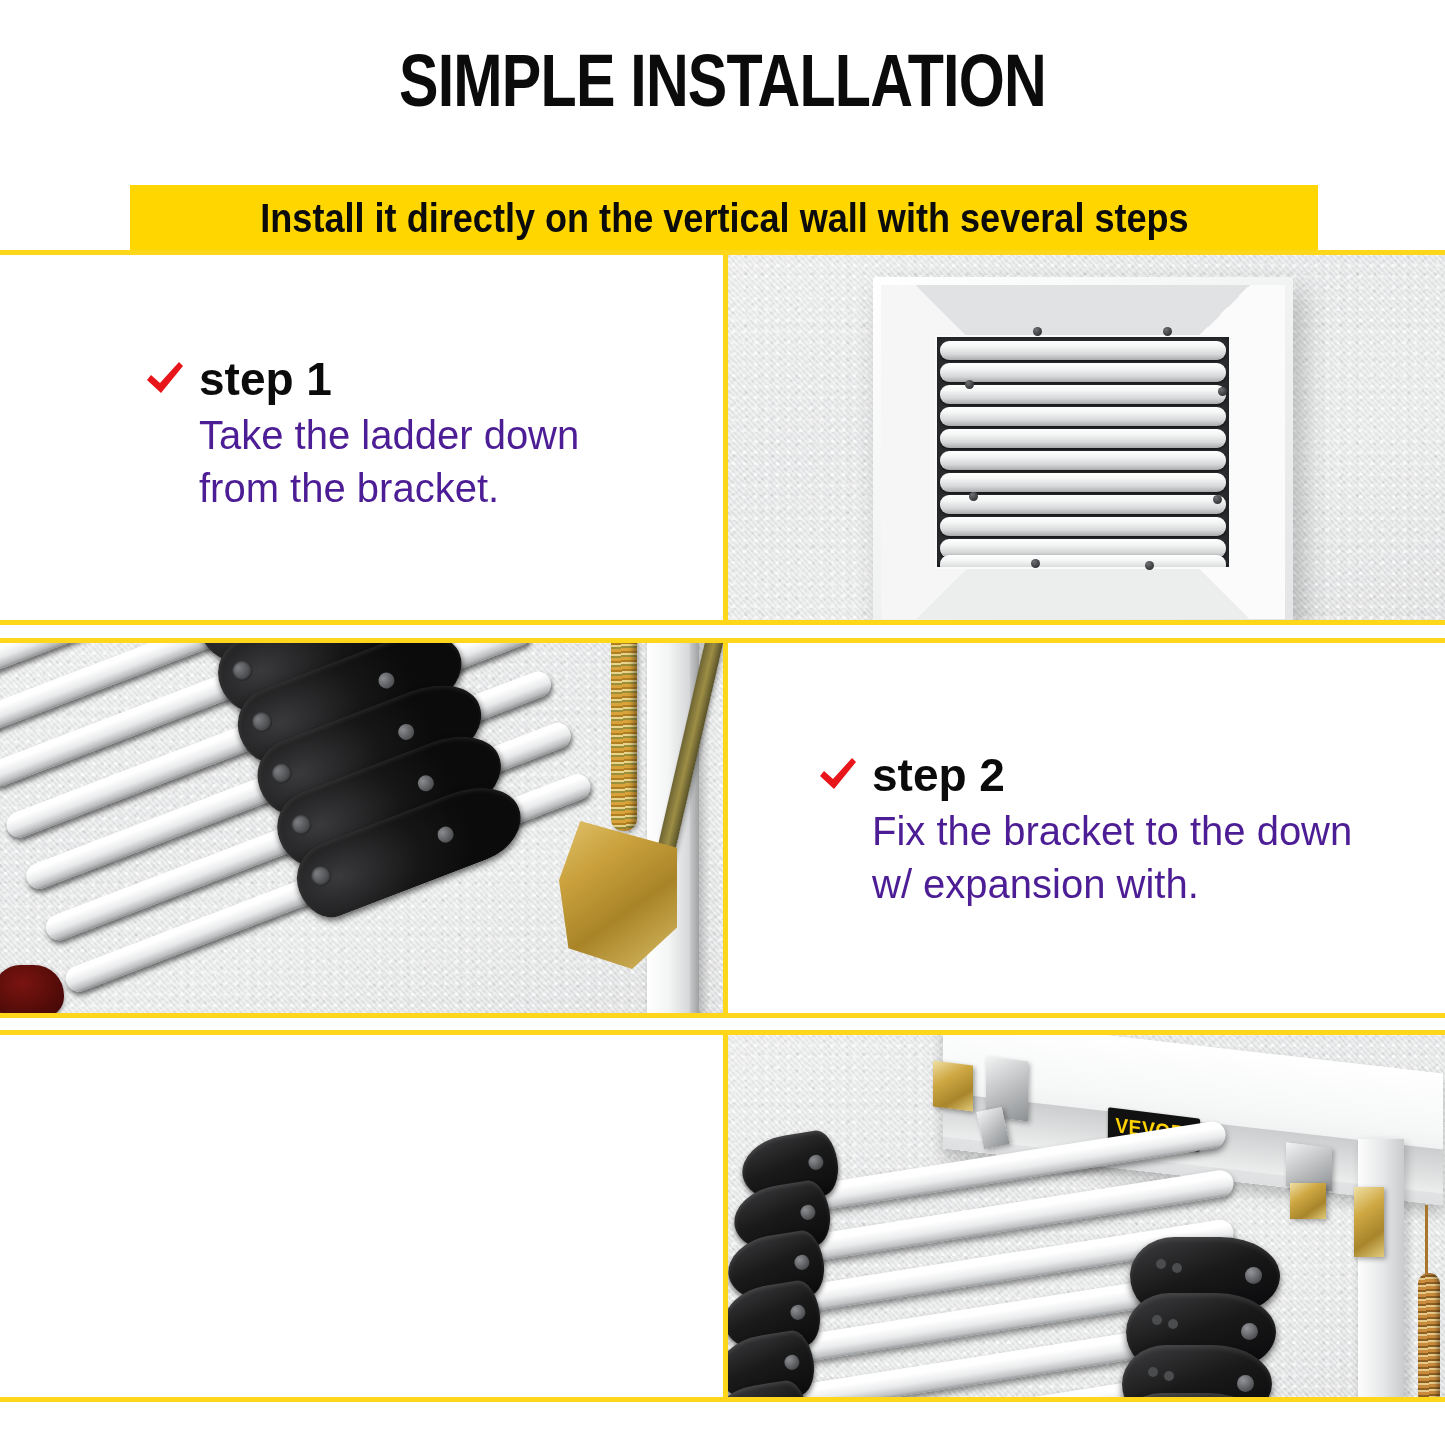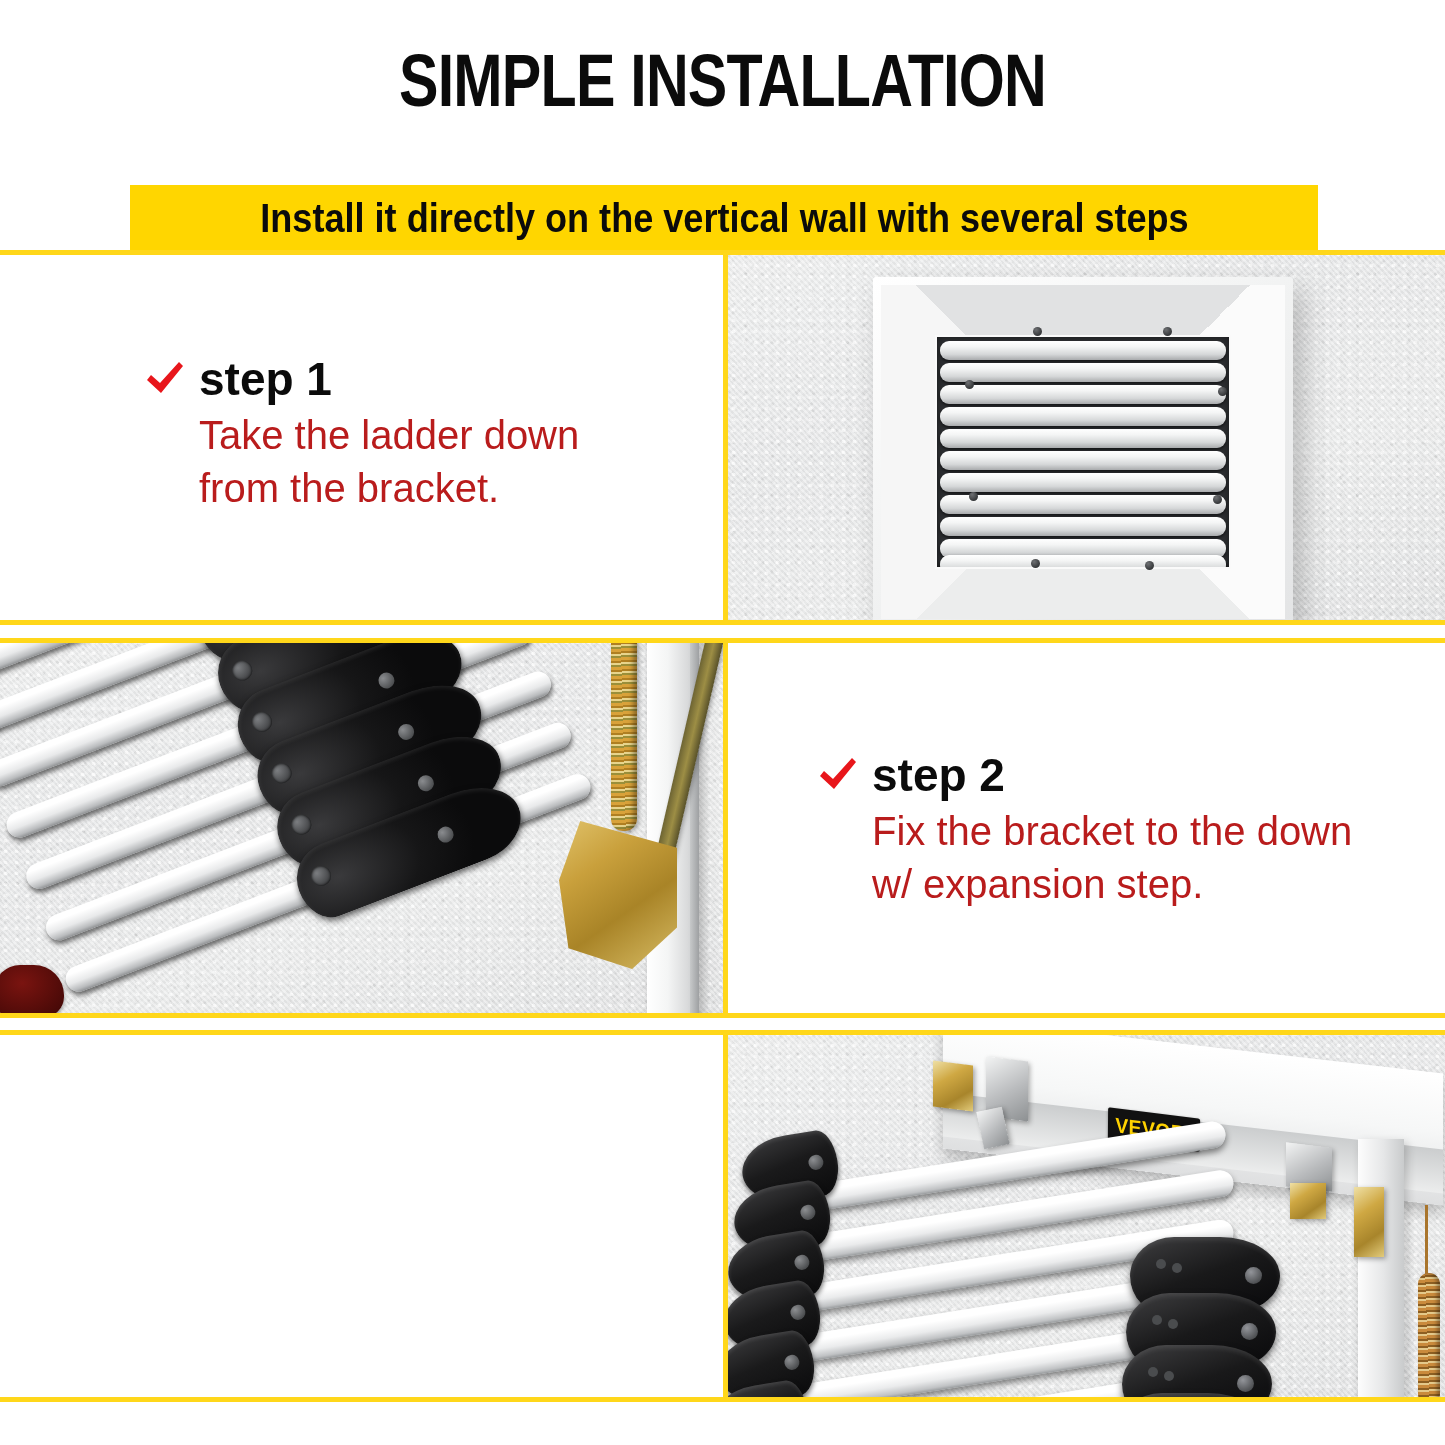--- a/index.html
+++ b/index.html
@@ -113,21 +113,21 @@
     font-size: 46px;
     line-height: 1.05;
     color: #0b0b0b;
     white-space: nowrap;
   }
   .step-desc {
     font-family: "Liberation Sans", sans-serif;
     font-weight: 400;
     font-size: 40px;
     line-height: 1.32;
-    color: #b91c1c;
+    color: #4c1d95;
     margin-left: 54px;
   }
   .step-desc .ln { display: block; white-space: nowrap; }
 
   
   .photo {
     position: absolute;
     inset: 0;
     overflow: hidden;
   }
@@ -534,21 +534,21 @@
       <div class="step-head">
         <span class="check">
           <svg width="40" height="38" viewBox="0 0 40 38" aria-hidden="true">
             <path d="M2 20 L6 15 L15 23 L34 2 L38 6 L16 33 Z" fill="#E8161B"></path>
           </svg>
         </span>
         <span class="step-label">step 2</span>
       </div>
       <div class="step-desc">
         <span class="ln">Fix the bracket to the down</span>
-        <span class="ln">w/ expansion step.</span>
+        <span class="ln">w/ expansion with.</span>
       </div>
     </div>
   </div>
 
   <div class="cell" style="left:5px; top:785px; width:718px; height:362px;">
     <div class="step-block" style="left:190px; top:92px;">
     </div>
   </div>
 
   <div class="cell" style="left:728px; top:785px; width:717px; height:362px;">

